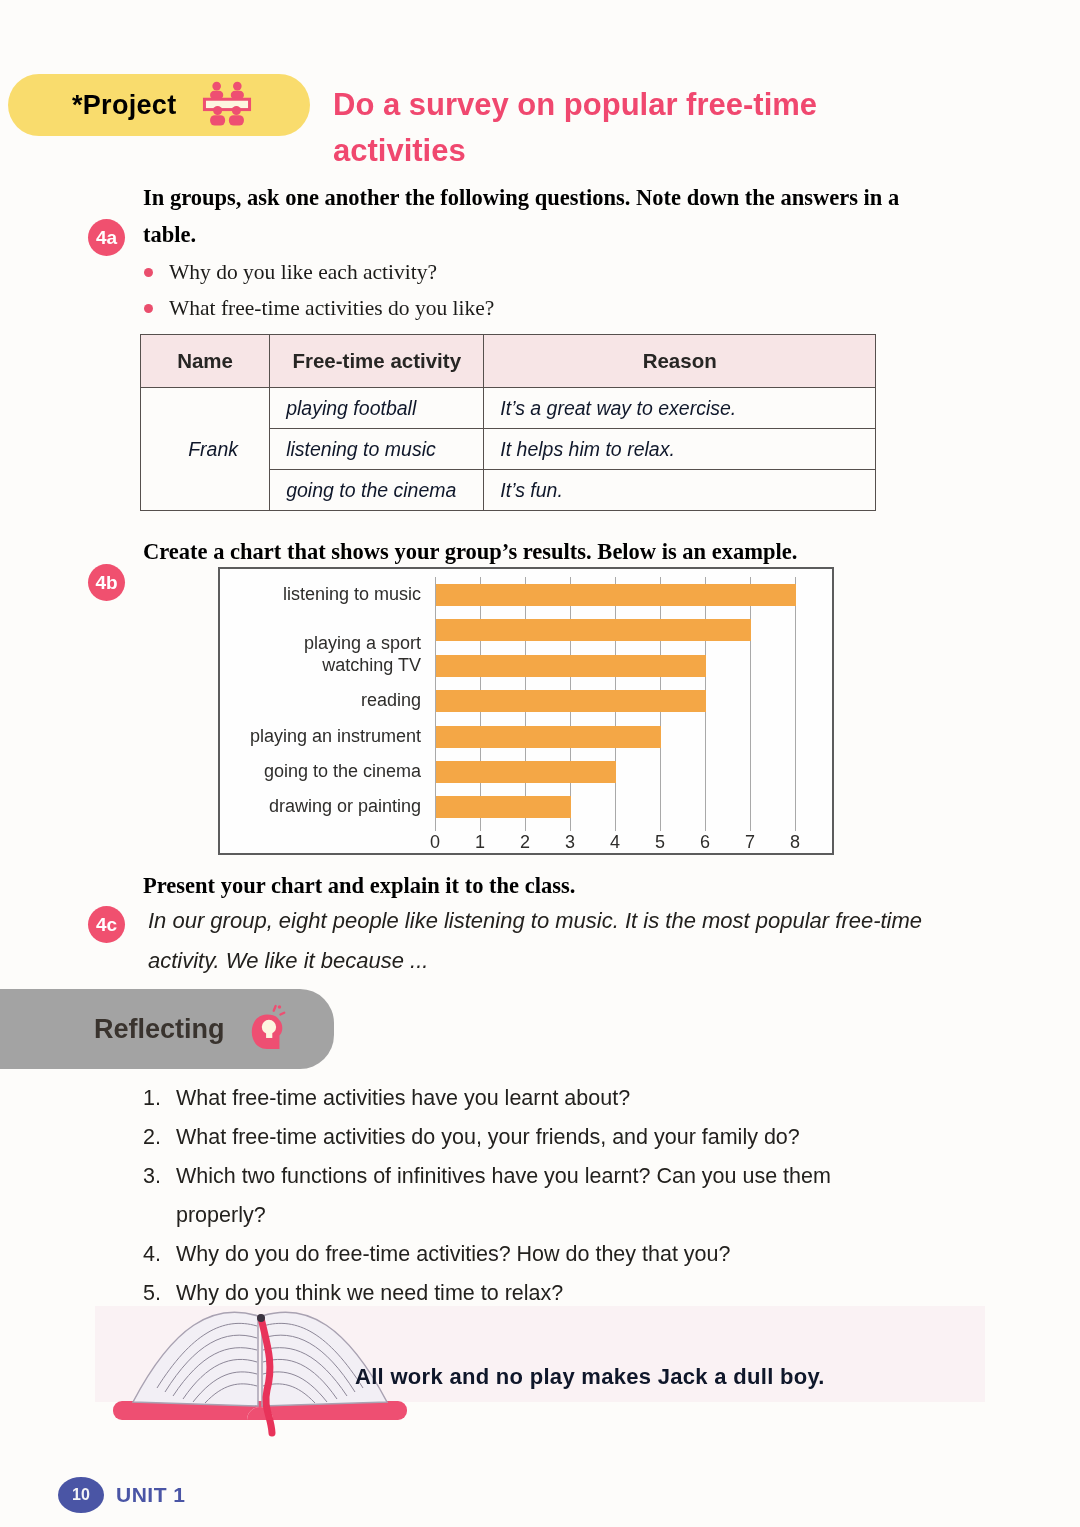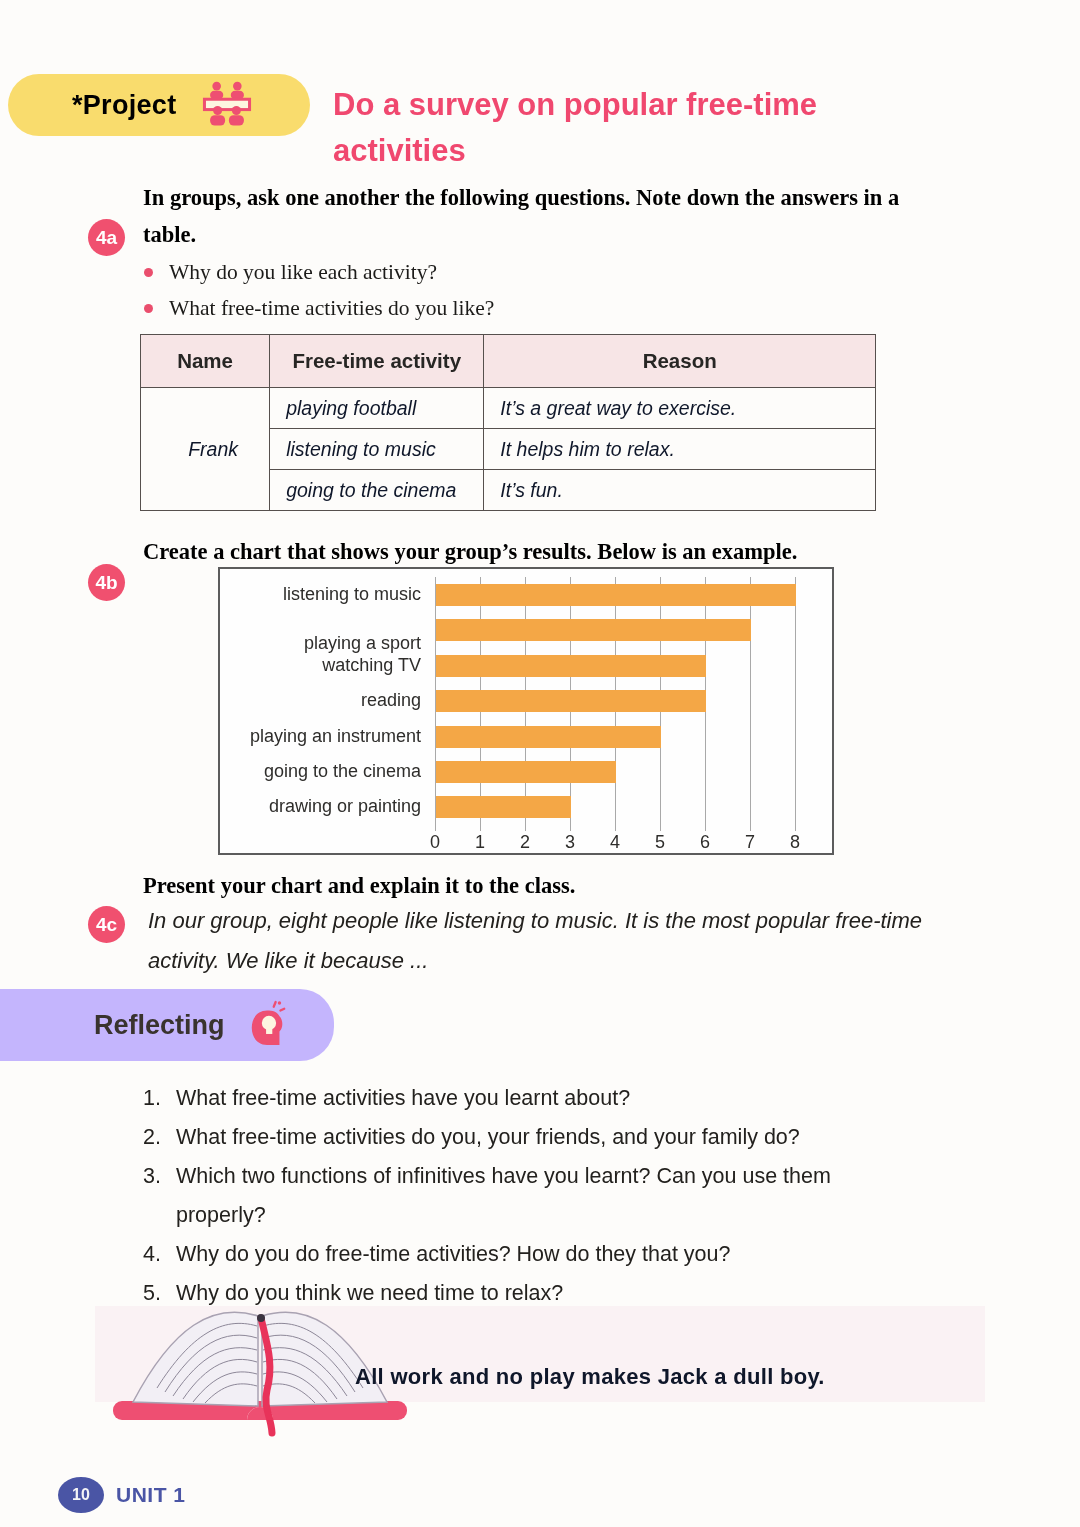--- a/index.html
+++ b/index.html
@@ -42,21 +42,21 @@
   .grid-line { position:absolute; width:1px; background:#a9a9a9; }
   .bar-label { position:absolute; font-size:18px; color:#2e2d2b; text-align:right; white-space:nowrap; }
   .chart-bar { position:absolute; height:22px; }
   .tick-label { position:absolute; font-size:18px; color:#2e2d2b; width:30px; margin-left:-15px; text-align:center; }
 
   
   .example-text { position:absolute; left:148px; top:901px; width:820px; font-style:italic;
     font-size:22px; line-height:40px; color:#23211e; }
 
   
-  .reflect-pill { position:absolute; left:0; top:989px; width:334px; height:72px; background:#c4b5fd;
+  .reflect-pill { position:absolute; left:0; top:989px; width:334px; height:80px; background:#a3a3a3;
     border-radius:0 34px 34px 0; display:flex; align-items:center; padding-left:94px; gap:22px; }
   .reflect-label { font-weight:bold; font-size:27px; color:#39332e; }
   .question-list { position:absolute; left:143px; top:1079px; width:800px; }
   .question-row { display:flex; font-size:21.5px; line-height:39px; color:#23211e; }
   .q-num { width:33px; flex:none; }
   .q-text { width:740px; }
 
   
   .quote-band { position:absolute; left:95px; top:1306px; width:890px; height:96px; background:#faf2f4; }
   .book-illustration { position:absolute; left:95px; top:1296px; }

